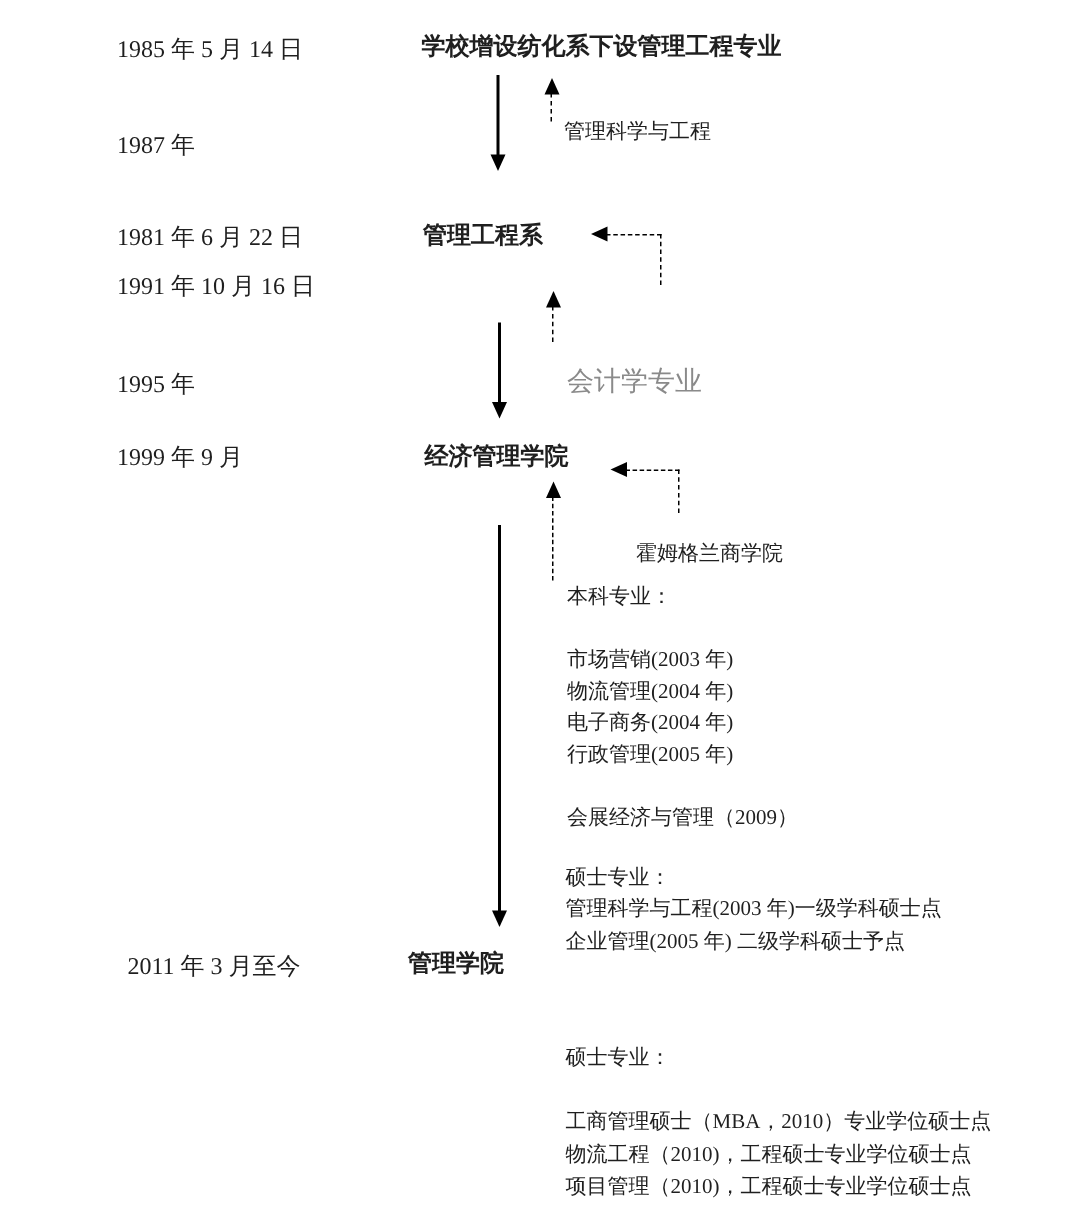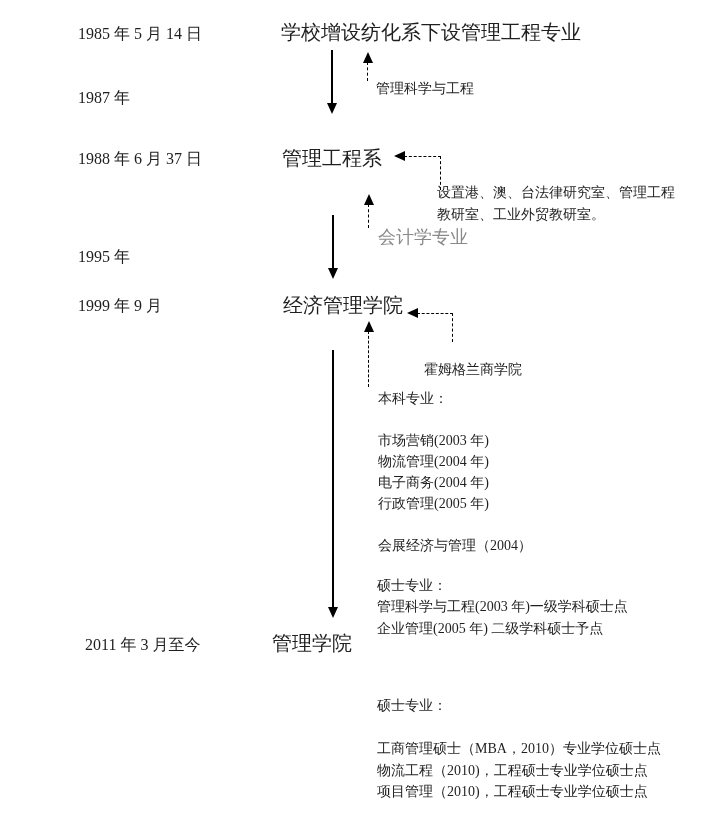--- a/index.html
+++ b/index.html
@@ -6,21 +6,21 @@
   .canvas{
     position:relative;
     width:721px;height:816px;
     background:#ffffff;
     color:#1f1f1f;
     font-family:"Liberation Serif", serif;
     overflow:hidden;
   }
   .abs{position:absolute;white-space:nowrap;}
   .date{font-size:16px;line-height:20px;}
-  .milestone{font-size:20px;line-height:22px;font-weight:normal;}
+  .milestone{font-size:16px;line-height:22px;font-weight:bold;}
   .note{font-size:14px;line-height:18px;}
   .accounting{font-size:18px;line-height:22px;color:#8a8a8a;}
   
   .vline{position:absolute;width:0;border-left:2px solid #000;}
   .vdash{position:absolute;width:0;border-left:1px dashed #000;}
   .hdash{position:absolute;height:0;border-top:1px dashed #000;}
   .head-down{position:absolute;width:0;height:0;
     border-left:5px solid transparent;border-right:5px solid transparent;
     border-top:11px solid #000;}
   .head-up{position:absolute;width:0;height:0;
@@ -30,62 +30,61 @@
     border-top:5px solid transparent;border-bottom:5px solid transparent;
     border-right:11px solid #000;}
 </style>
 </head>
 <body>
 
 <div class="canvas">
 
   <div class="abs date" style="left:78px;top:24px">1985 年 5 月 14 日</div>
   <div class="abs date" style="left:78px;top:88px">1987 年</div>
-  <div class="abs date" style="left:78px;top:149px">1988 年 6 月 37 日</div>
+  <div class="abs date" style="left:78px;top:149px">1981 年 6 月 22 日</div>
+  <div class="abs date" style="left:78px;top:182px">1991 年 10 月 16 日</div>
   <div class="abs date" style="left:78px;top:247px">1995 年</div>
   <div class="abs date" style="left:78px;top:296px">1999 年 9 月</div>
   <div class="abs date" style="left:85px;top:635px">2011 年 3 月至今</div>
 
   <div class="abs milestone" style="left:281px;top:21px">学校增设纺化系下设管理工程专业</div>
   <div class="abs milestone" style="left:282px;top:147px">管理工程系</div>
   <div class="abs milestone" style="left:283px;top:294px">经济管理学院</div>
   <div class="abs milestone" style="left:272px;top:632px">管理学院</div>
 
   <div class="vline" style="left:331px;top:50px;height:54px"></div>
   <div class="head-down" style="left:327px;top:103px"></div>
   <div class="head-up" style="left:363px;top:52px"></div>
   <div class="vdash" style="left:367px;top:62px;height:19px"></div>
   <div class="abs note" style="left:376px;top:80px">管理科学与工程</div>
 
   <div class="head-left" style="left:394px;top:151px"></div>
   <div class="hdash" style="left:404px;top:156px;width:37px"></div>
   <div class="vdash" style="left:440px;top:156px;height:34px"></div>
-  <div class="abs note" style="left:437px;top:184px">设置港、澳、台法律研究室、管理工程</div>
-  <div class="abs note" style="left:437px;top:206px">教研室、工业外贸教研室。</div>
   <div class="head-up" style="left:364px;top:194px"></div>
   <div class="vdash" style="left:368px;top:204px;height:24px"></div>
   <div class="vline" style="left:332px;top:215px;height:54px"></div>
   <div class="head-down" style="left:328px;top:268px"></div>
-  <div class="abs accounting" style="left:378px;top:226px">会计学专业</div>
+  <div class="abs accounting" style="left:378px;top:243px">会计学专业</div>
 
   <div class="head-left" style="left:407px;top:308px"></div>
   <div class="hdash" style="left:417px;top:313px;width:36px"></div>
   <div class="vdash" style="left:452px;top:313px;height:29px"></div>
   <div class="abs note" style="left:424px;top:361px">霍姆格兰商学院</div>
   <div class="head-up" style="left:364px;top:321px"></div>
   <div class="vdash" style="left:368px;top:331px;height:56px"></div>
   <div class="vline" style="left:332px;top:350px;height:258px"></div>
   <div class="head-down" style="left:328px;top:607px"></div>
 
   <div class="abs note" style="left:378px;top:390px">本科专业：</div>
   <div class="abs note" style="left:378px;top:432px">市场营销(2003 年)</div>
   <div class="abs note" style="left:378px;top:453px">物流管理(2004 年)</div>
   <div class="abs note" style="left:378px;top:474px">电子商务(2004 年)</div>
   <div class="abs note" style="left:378px;top:495px">行政管理(2005 年)</div>
-  <div class="abs note" style="left:378px;top:537px">会展经济与管理（2004）</div>
+  <div class="abs note" style="left:378px;top:537px">会展经济与管理（2009）</div>
 
   <div class="abs note" style="left:377px;top:577px">硕士专业：</div>
   <div class="abs note" style="left:377px;top:598px">管理科学与工程(2003 年)一级学科硕士点</div>
   <div class="abs note" style="left:377px;top:620px">企业管理(2005 年) 二级学科硕士予点</div>
 
   <div class="abs note" style="left:377px;top:697px">硕士专业：</div>
   <div class="abs note" style="left:377px;top:740px">工商管理硕士（MBA，2010）专业学位硕士点</div>
   <div class="abs note" style="left:377px;top:762px">物流工程（2010)，工程硕士专业学位硕士点</div>
   <div class="abs note" style="left:377px;top:783px">项目管理（2010)，工程硕士专业学位硕士点</div>
 

